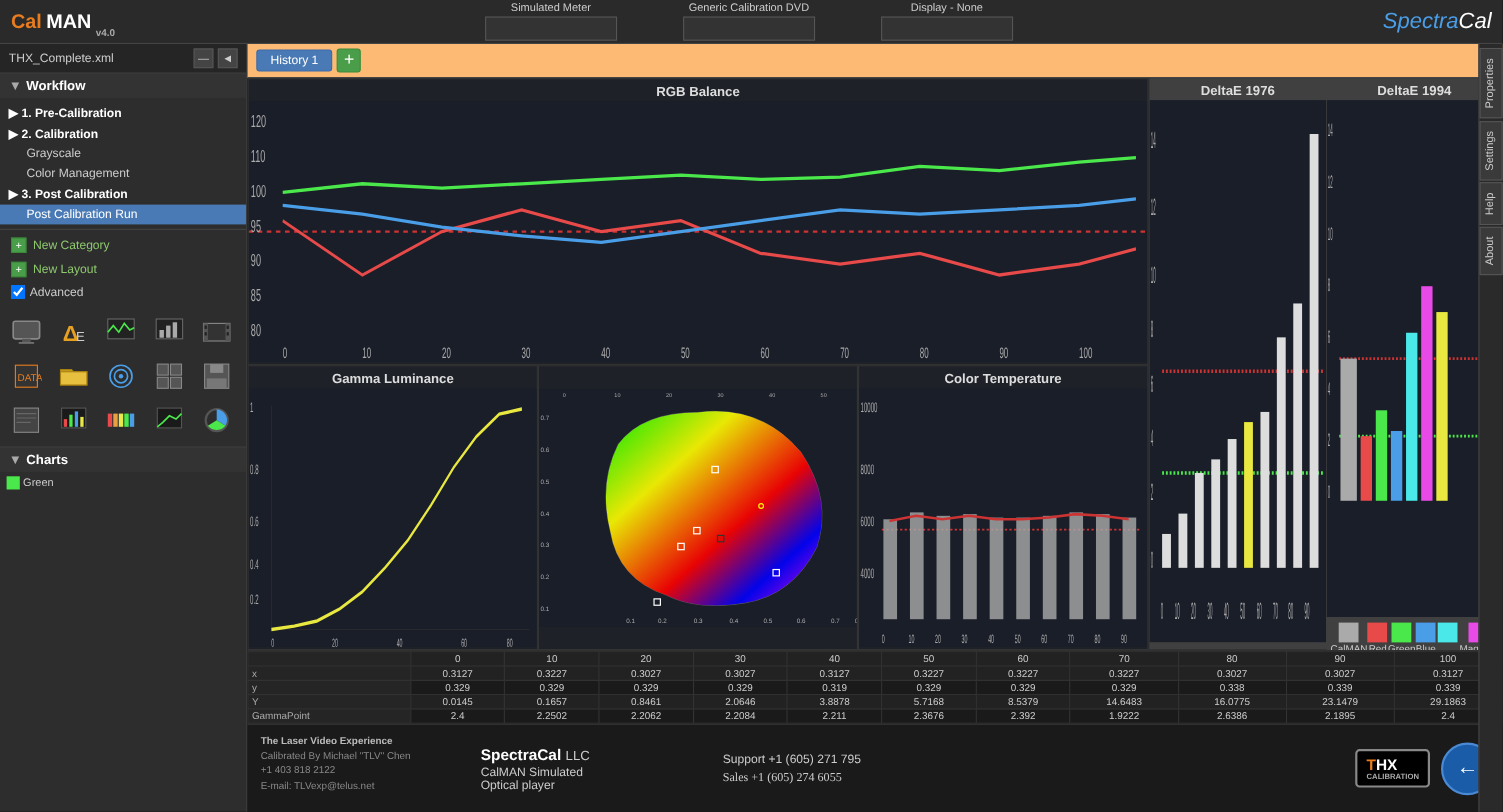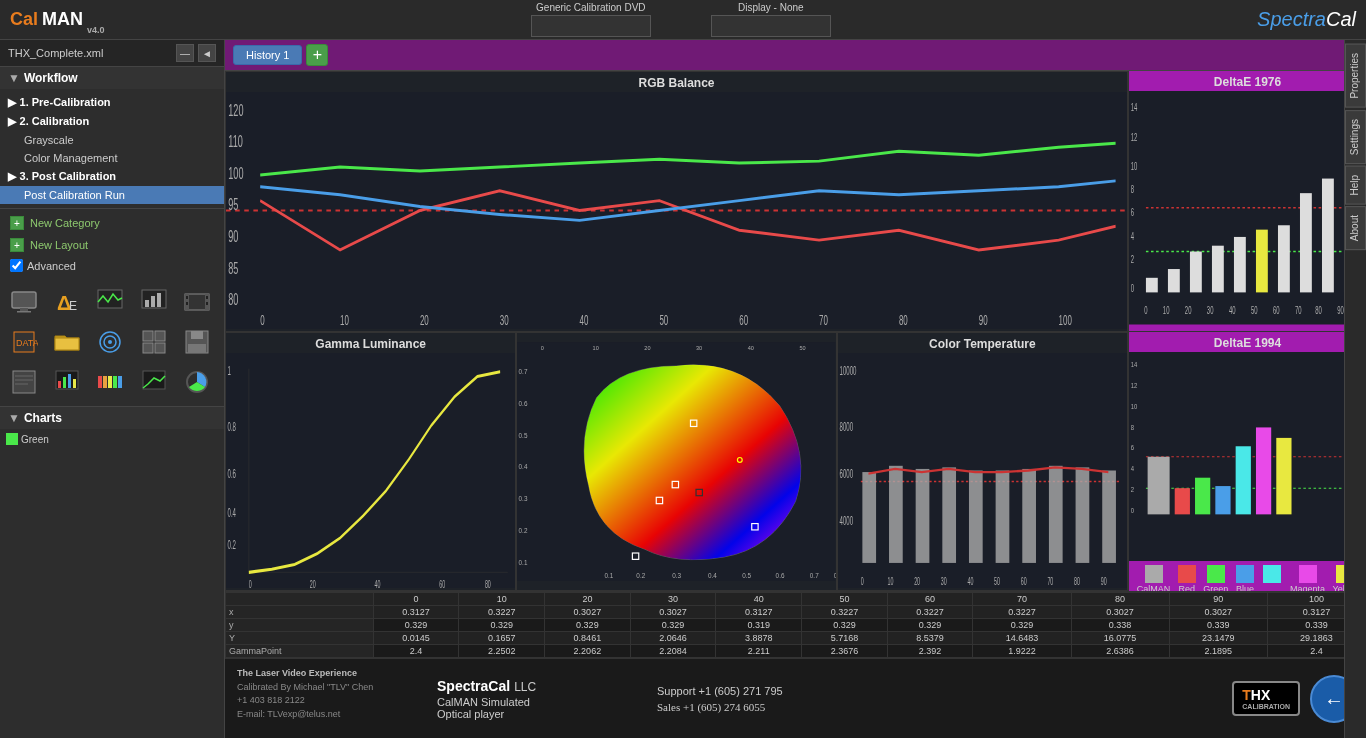--- a/index.html
+++ b/index.html
@@ -32,21 +32,21 @@
     #workflow-section { border-bottom: 1px solid #444; }
     #workflow-header { display: flex; align-items: center; padding: 4px 8px; background: #333; cursor: pointer; gap: 4px; }
     #workflow-header span { color: #fff; font-size: 12px; font-weight: bold; }
     .workflow-items { padding: 4px 0; }
     .workflow-item { padding: 3px 16px; color: #ccc; font-size: 11px; cursor: pointer; }
     .workflow-item.active { background: #4a7ab5; color: #fff; }
     .workflow-item.parent { font-weight: bold; color: #fff; padding-left: 8px; }
     .workflow-subitem { padding-left: 24px; }
 
     
-    #tabs-bar { display: flex; align-items: center; padding: 4px 8px; background: #701a75; border-bottom: 1px solid #444; gap: 4px; }
+    #tabs-bar { display: flex; align-items: center; padding: 4px 8px; background: #fdba74; border-bottom: 1px solid #444; gap: 4px; }
     .tab-btn { background: #4a7ab5; border: 1px solid #3a6aaa; color: #fff; padding: 3px 12px; font-size: 11px; cursor: pointer; border-radius: 3px; }
     .tab-add { background: #4a9e4a; border: 1px solid #3a8a3a; color: #fff; width: 22px; height: 22px; font-size: 16px; cursor: pointer; border-radius: 3px; display: flex; align-items: center; justify-content: center; }
 
     
     #action-buttons { padding: 4px; display: flex; flex-direction: column; gap: 2px; }
     .action-btn { display: flex; align-items: center; gap: 6px; padding: 3px 6px; cursor: pointer; color: #8dc86e; font-size: 11px; }
     .action-icon { width: 14px; height: 14px; background: #4a9e4a; border: 1px solid #3a8a3a; display: flex; align-items: center; justify-content: center; color: #fff; font-size: 10px; }
 
     
     #advanced-row { display: flex; align-items: center; gap: 4px; padding: 2px 6px; }
@@ -91,37 +91,41 @@
     
     #sidebar-scroll { overflow-y: auto; flex: 1; }
     #sidebar-scroll::-webkit-scrollbar { width: 8px; }
     #sidebar-scroll::-webkit-scrollbar-track { background: #222; }
     #sidebar-scroll::-webkit-scrollbar-thumb { background: #555; }
 
     
     svg.chart-svg { display: block; }
 
     
-    #right-panel { width: 238px; background: #a21caf; border-left: 1px solid #333; display: flex; flex-direction: column; }
+    #right-panel { width: 322px; background: #404040; border-left: 1px solid #333; display: flex; flex-direction: row; }
     .deltae-chart { flex: 1; border-bottom: 1px solid #333; position: relative; }
     .deltae-title { text-align: center; color: #ddd; font-size: 12px; font-weight: bold; padding: 4px 0 2px; }
 
     .chromaticity-container { background: #1e2228; border: 1px solid #333; display: flex; align-items: center; justify-content: center; }
   </style>
 </head>
 <body>
 
 <div id="topbar">
   <div id="logo">
     <span style="color:#e87c1e;font-size:18px;font-weight:900;">Cal</span>
       <span style="color:#fff;font-size:18px;font-weight:900;">MAN</span>
       <span style="color:#aaa;font-size:9px;vertical-align:top;margin-top:20px;">v4.0</span>
   </div>
 
   <div style="flex:1; display:flex; justify-content:center; gap:60px;">
+    <div class="meter-box">
+      <span class="meter-label">Simulated Meter</span>
+      <input class="meter-input" value="" style="">
+    </div>
     <div class="meter-box">
       <span class="meter-label">Generic Calibration DVD</span>
       <input class="meter-input" style="">
     </div>
     <div class="meter-box">
       <span class="meter-label">Display - None</span>
       <input class="meter-input" style="">
     </div>
   </div>
 

